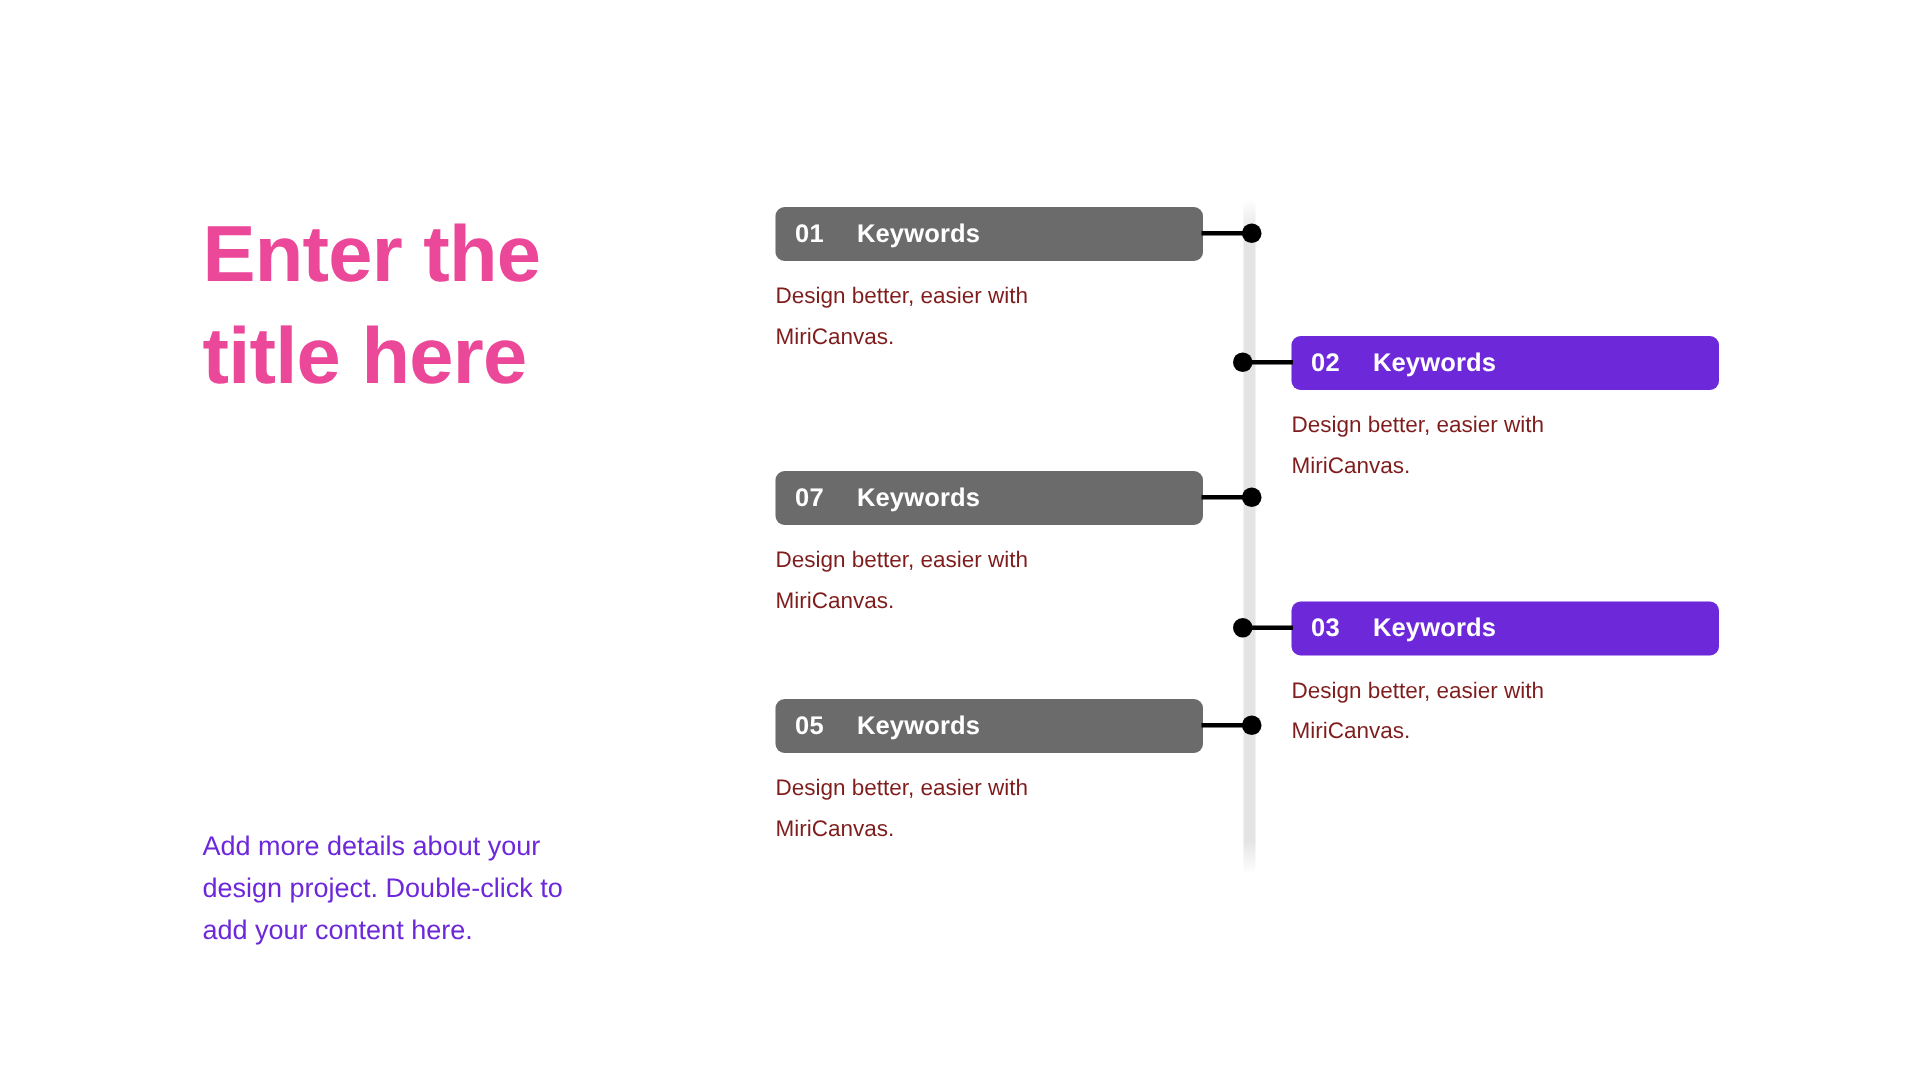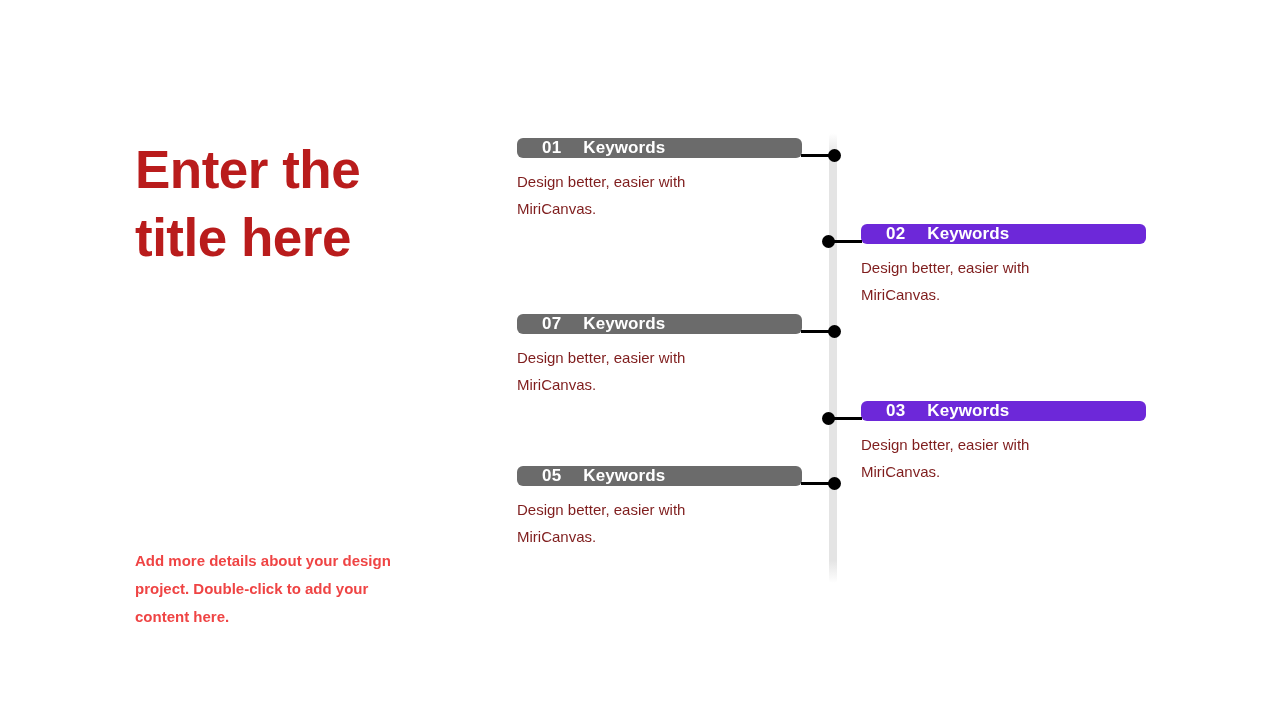--- a/index.html
+++ b/index.html
@@ -26,34 +26,33 @@
     position: absolute;
     left: 135px;
     top: 136px;
     width: 330px;
   }
   .slide-title {
     font-size: 53px;
     font-weight: bold;
     line-height: 68px;
     letter-spacing: -0.5px;
-    color: #b91c1c;
+    color: #ec4899;
     margin: 0;
     white-space: pre-line;
   }
   .slide-subtext {
     position: absolute;
     left: 135px;
     top: 532px;
     width: 260px;
-    font-size: 15px;
+    font-size: 18px;
     line-height: 28px;
-    color: #ef4444;
+    color: #6d28d9;
     white-space: pre-line;
-    font-weight: bold;
   }
 
   
   .timeline-spine {
     position: absolute;
     left: 829px;
     top: 133px;
     width: 8px;
     height: 450px;
     border-radius: 4px;
@@ -65,26 +64,26 @@
   }
 
   
   .tl-item {
     position: absolute;
   }
   .tl-item.left  { left: 517px;  width: 285px; }
   .tl-item.right { left: 861px;  width: 285px; }
 
   .kw-bar {
-    height: 20px;
+    height: 36px;
     border-radius: 6px;
     display: flex;
     align-items: center;
     box-sizing: border-box;
-    padding-left: 25px;
+    padding-left: 13px;
   }
   .kw-bar.gray { background: #6b6b6b; }
   .kw-bar.dark { background: #6d28d9; }
 
   .kw-num {
     color: #ffffff;
     font-size: 17px;
     font-weight: bold;
     letter-spacing: 0.2px;
   }

